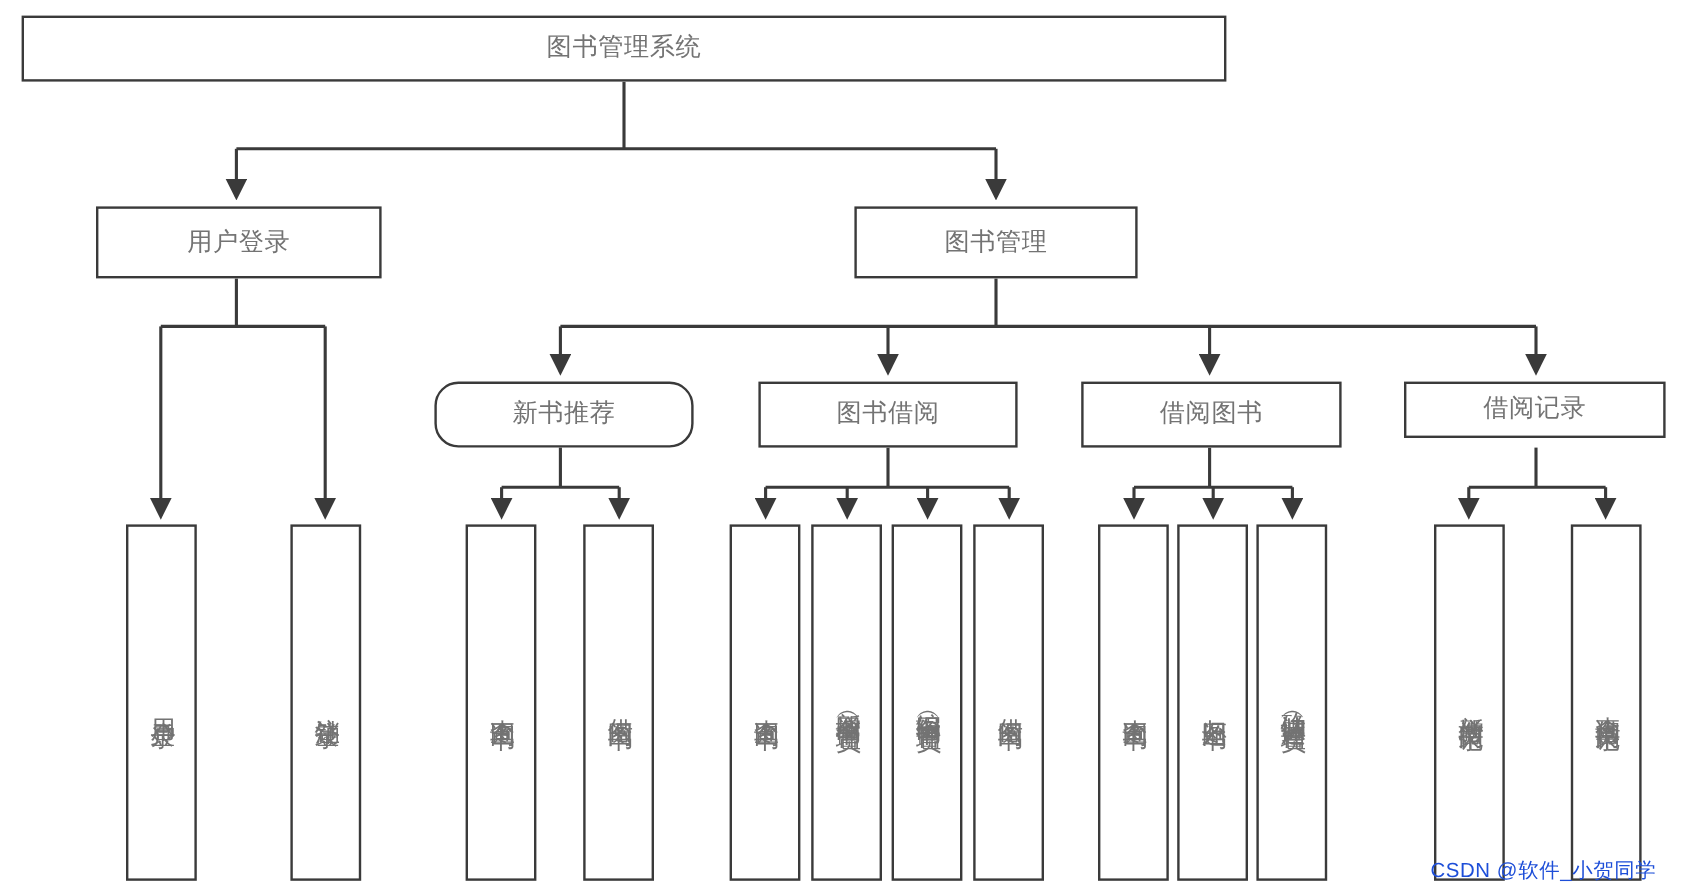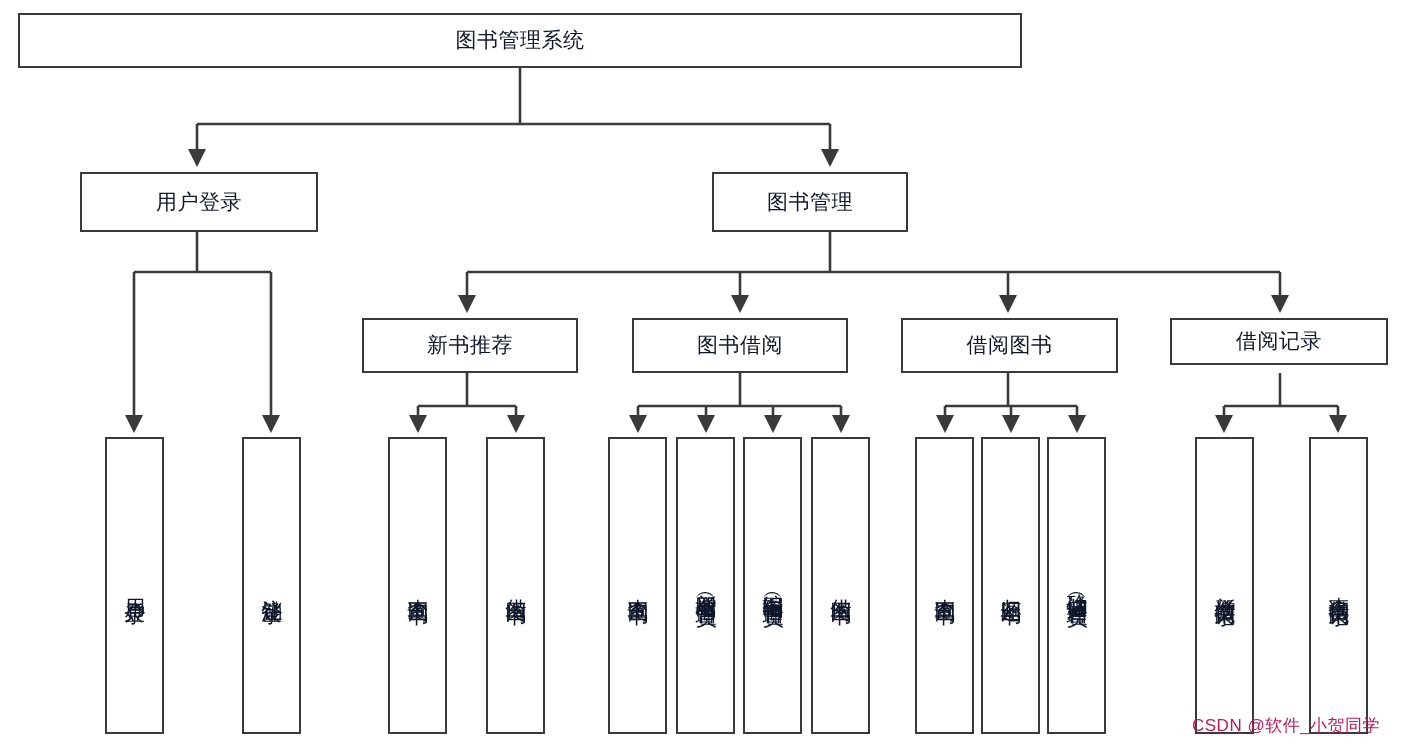--- a/index.html
+++ b/index.html
@@ -28,40 +28,40 @@
     position: absolute;
     box-sizing: border-box;
     background: #ffffff;
     border: 2px solid #3a3a3a;
     display: flex;
     align-items: center;
     justify-content: center;
     overflow: hidden;
   }
   .node-label {
-    color: #0f172a;
+    color: #737373;
     letter-spacing: 0.5px;
     text-align: left;
     line-height: 1.05;
     white-space: nowrap;
   }
   .h-label {
     font-size: 21px;
   }
   .v-label {
     writing-mode: vertical-rl;
     text-orientation: upright;
     font-size: 21px;
     line-height: 1.18;
     letter-spacing: 2px;
   }
   .root .node-label { font-size: 21px; }
   .watermark {
     position: absolute;
-    color: #be185d;
+    color: #1d4ed8;
     font-size: 17px;
     letter-spacing: 0.5px;
     white-space: nowrap;
     pointer-events: none;
   }
 </style>
 </head>
 <body>
 
 <div id="canvas">
@@ -120,25 +120,25 @@
   </svg>
 
   <div class="node root" style="left:18px; top:13px; width:1004px; height:55px;">
     <span class="node-label h-label">图书管理系统</span>
   </div>
 
   <div class="node" style="left:80px; top:172px; width:238px; height:60px;">
     <span class="node-label h-label">用户登录</span>
   </div>
 
-  <div class="node" style="left:712px; top:172px; width:196px; height:60px;">
+  <div class="node" style="left:712px; top:172px; width:236px; height:60px;">
     <span class="node-label h-label">图书管理</span>
   </div>
 
-  <div class="node" style="left:362px; top:318px; width:216px; height:55px;">
+  <div class="node" style="left:362px; top:318px; width:216px; height:55px;border-radius:20px;">
     <span class="node-label h-label">新书推荐</span>
   </div>
 
   <div class="node" style="left:632px; top:318px; width:216px; height:55px;">
     <span class="node-label h-label">图书借阅</span>
   </div>
 
   <div class="node" style="left:901px; top:318px; width:217px; height:55px;">
     <span class="node-label h-label">借阅图书</span>
   </div>

